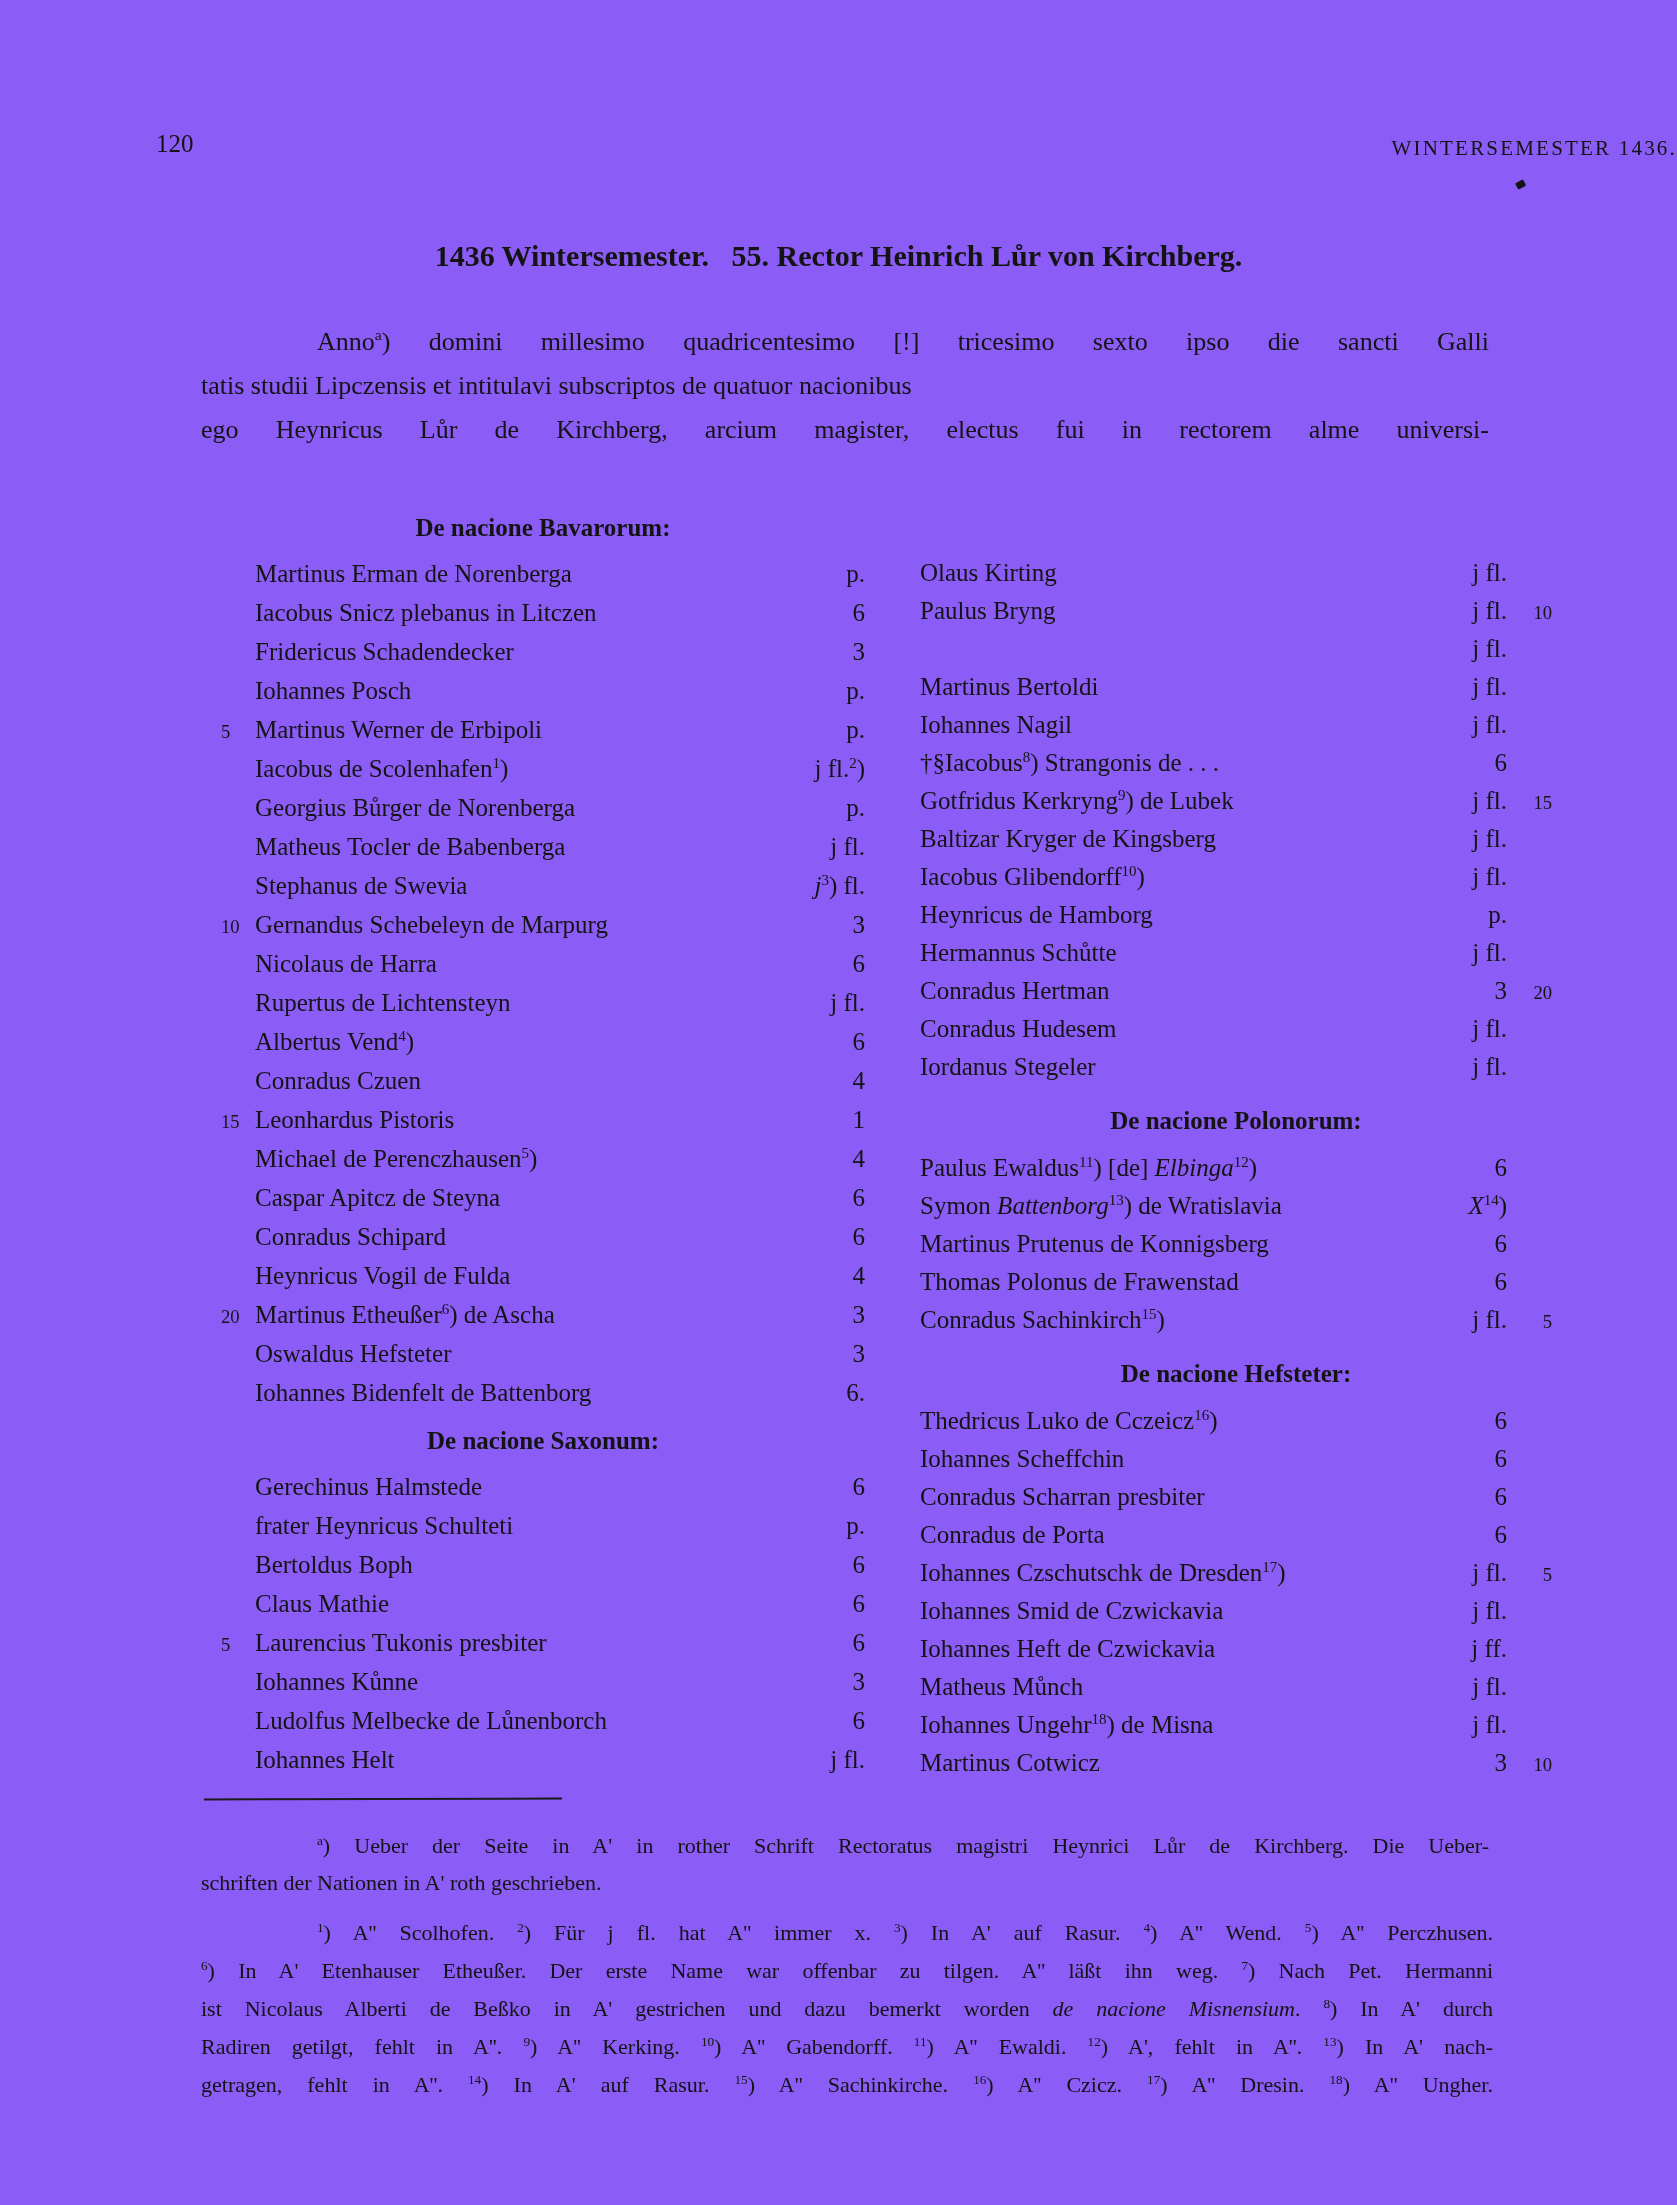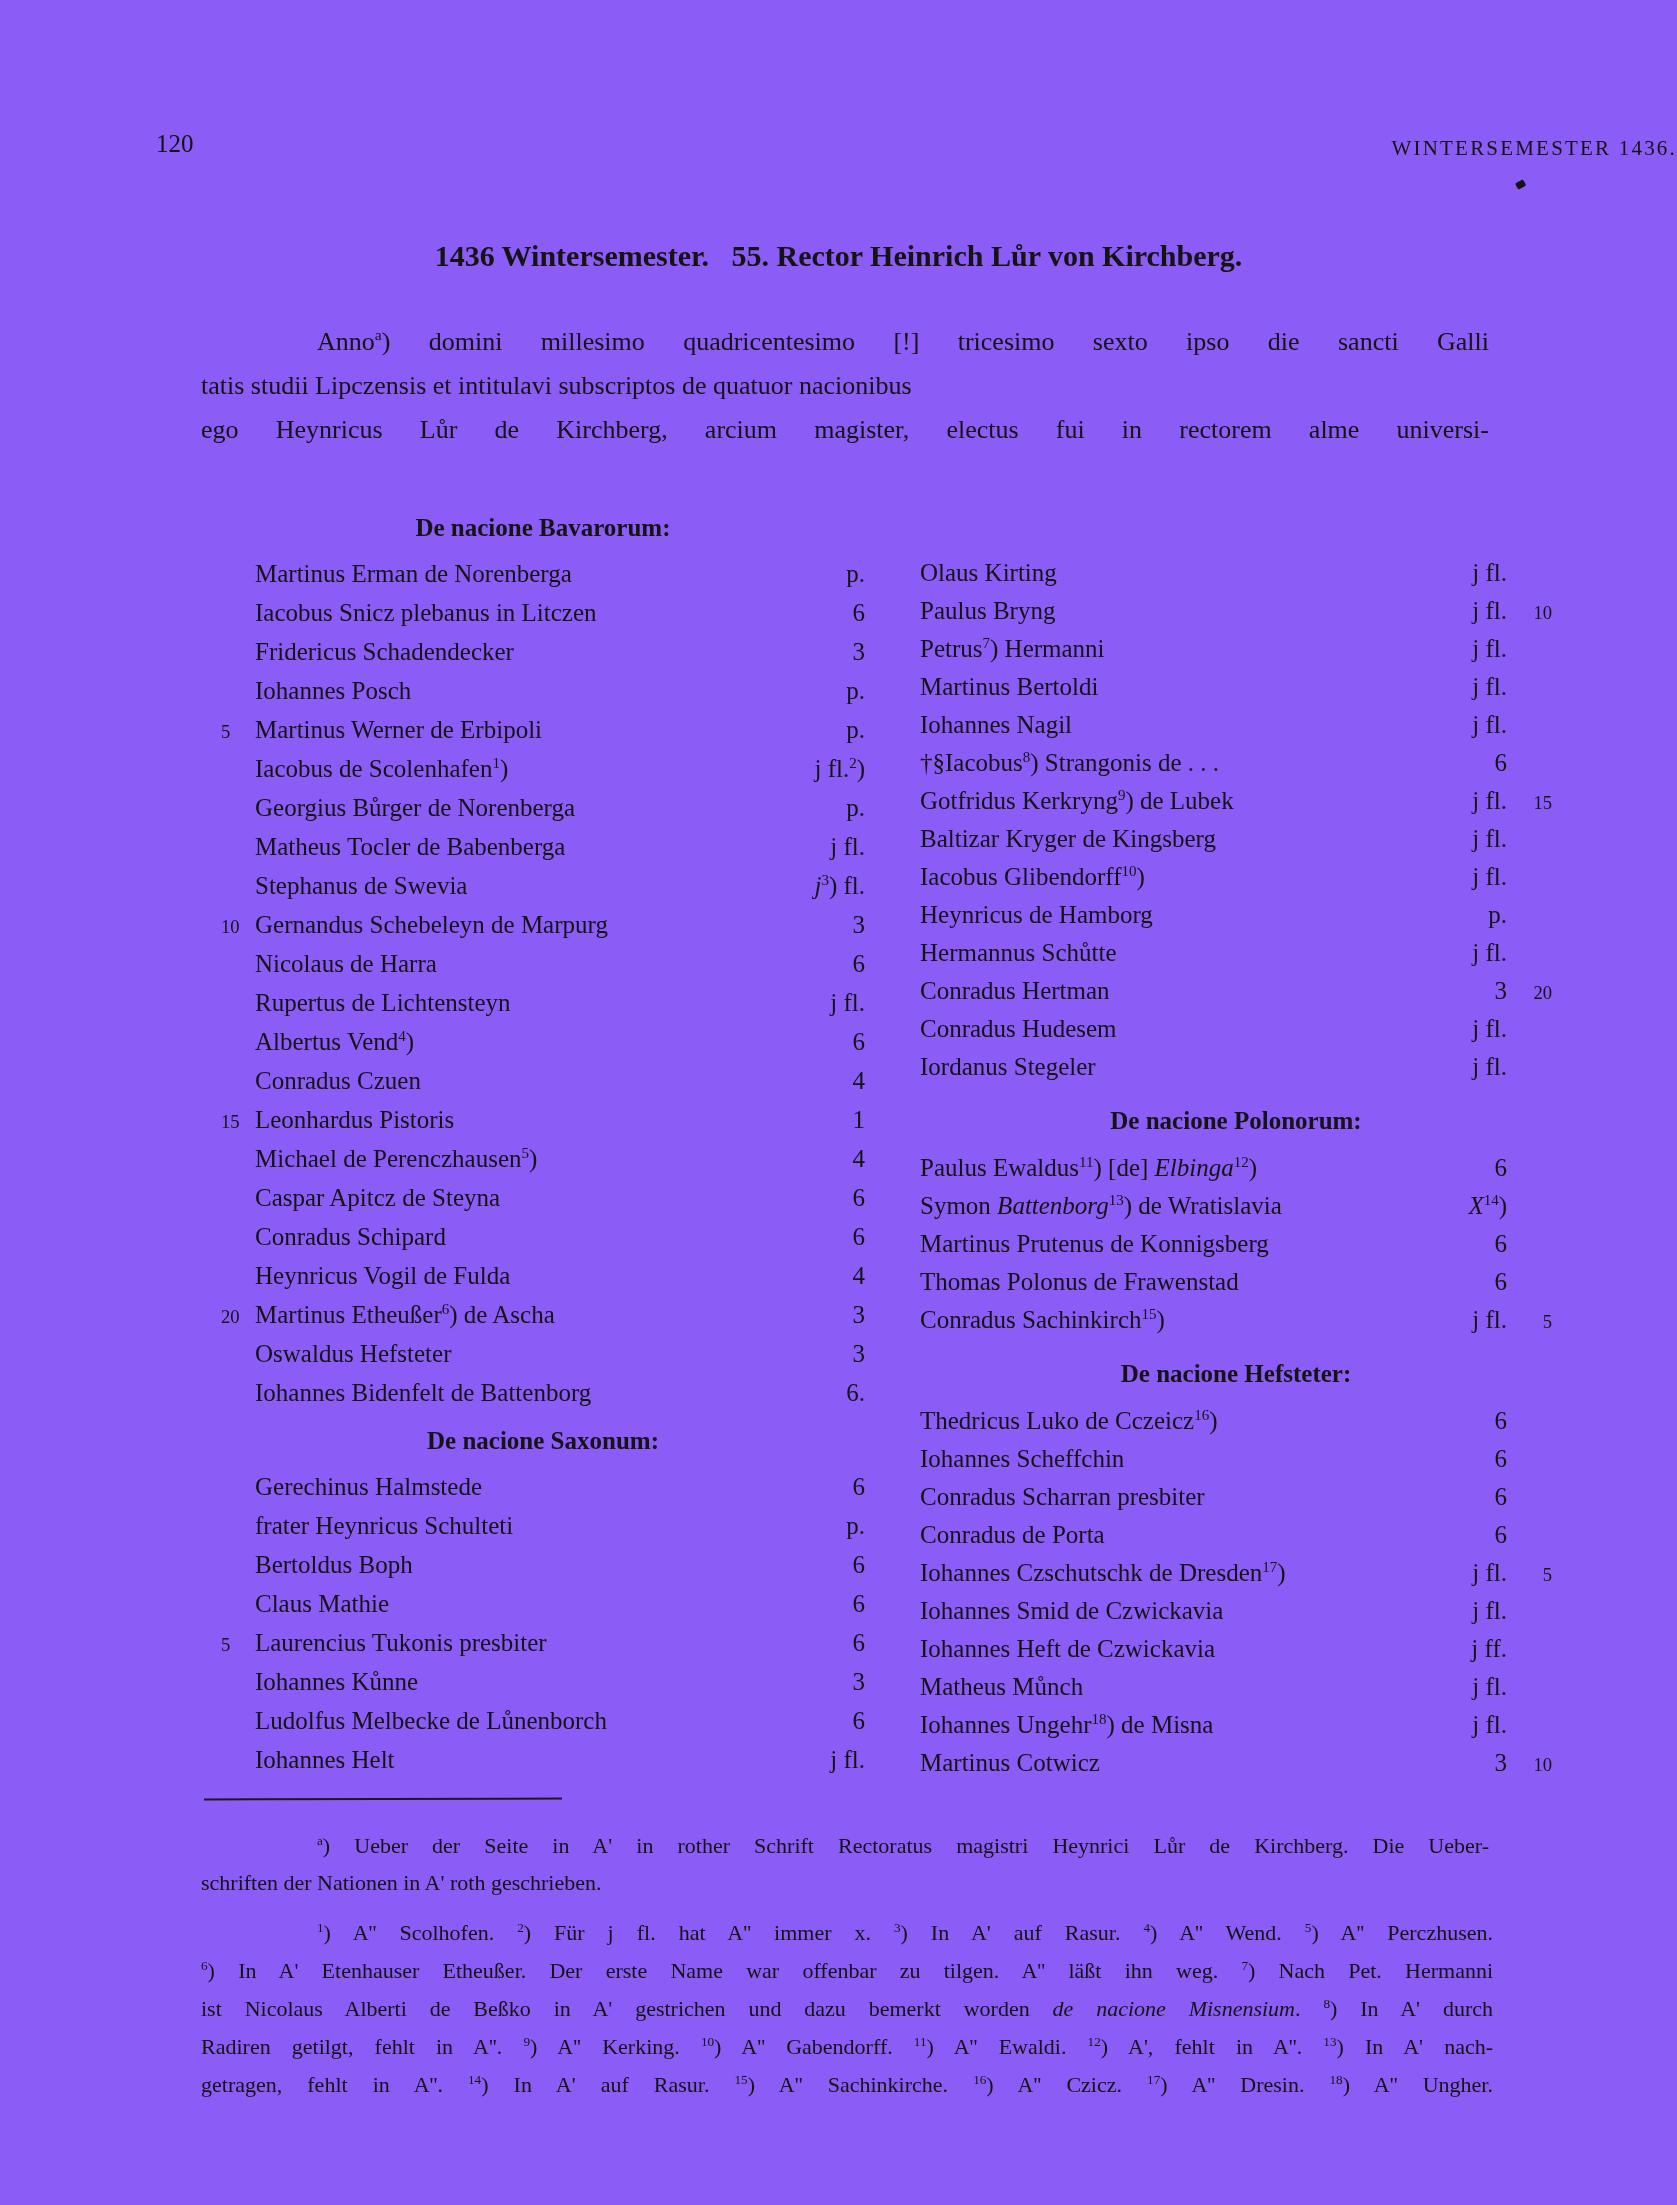--- a/index.html
+++ b/index.html
@@ -210,21 +210,20 @@
         <span class="name">Olaus Kirting</span>
         <span class="val">j fl.</span>
         <span class="mnum"></span>
       </div>
       <div class="row">
         <span class="name">Paulus Bryng</span>
         <span class="val">j fl.</span>
         <span class="mnum">10</span>
       </div>
       <div class="row">
-        <span class="name">Petrus<sup>7</sup>) Hermanni</span>
         <span class="val">j fl.</span>
         <span class="mnum"></span>
       </div>
       <div class="row">
         <span class="name">Martinus Bertoldi</span>
         <span class="val">j fl.</span>
         <span class="mnum"></span>
       </div>
       <div class="row">
         <span class="name">Iohannes Nagil</span>

